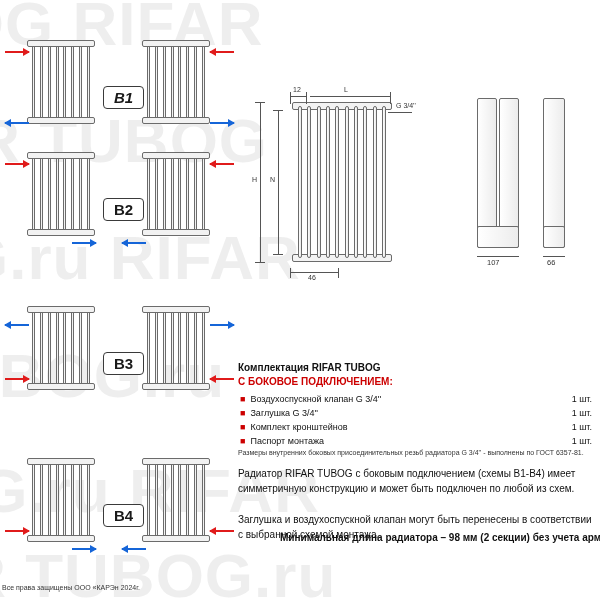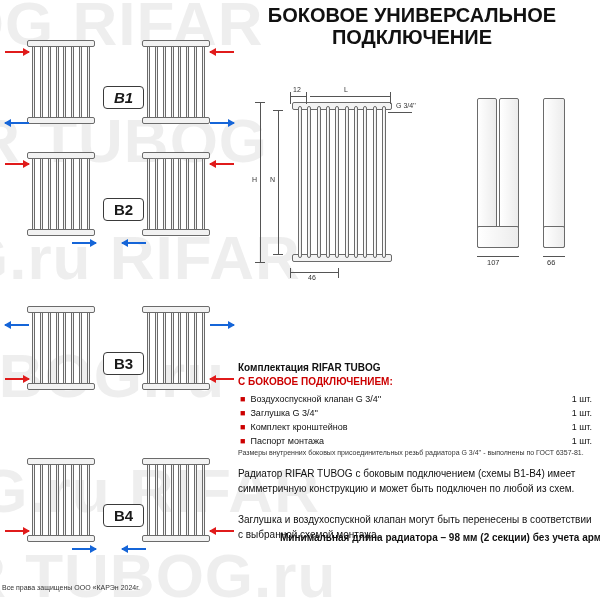--- a/index.html
+++ b/index.html
@@ -184,26 +184,20 @@
   <div class="wm-row wm1">BOG RIFAR</div>
   <div class="wm-row wm2">RIFAR TUBOG</div>
   <div class="wm-row wm3">G.ru RIFAR</div>
   <div class="wm-row wm4">R TUBOG.ru</div>
   <div class="wm-row wm5">OG.ru RIFAR</div>
   <div class="wm-row wm6">FAR TUBOG.ru</div>
 </div>
 
 <div class="content">
 
-  <div class="header">
-    <div class="header-title">
-      <span>БОКОВОЕ УНИВЕРСАЛЬНОЕ</span>
-      <span class="l2">ПОДКЛЮЧЕНИЕ</span>
-    </div>
-  </div>
 
   <div class="scheme" style="left:0;top:34px;width:235px;height:100px;font-style:italic;">
 
     <div class="rad" style="left:30px;top:10px;">
       <div class="rad-body">
         <div class="rad-cap top"></div>
         <div class="rad-cap bot"></div>
         <div class="fin"></div>
         <div class="fin"></div>
         <div class="fin"></div>

